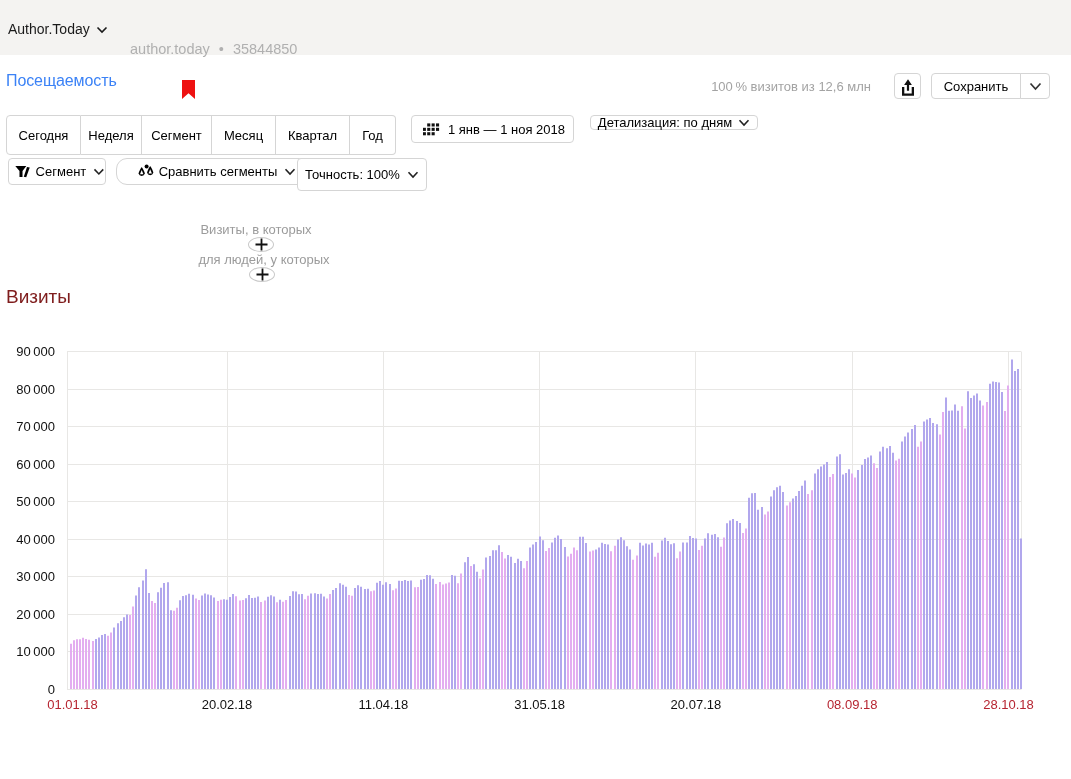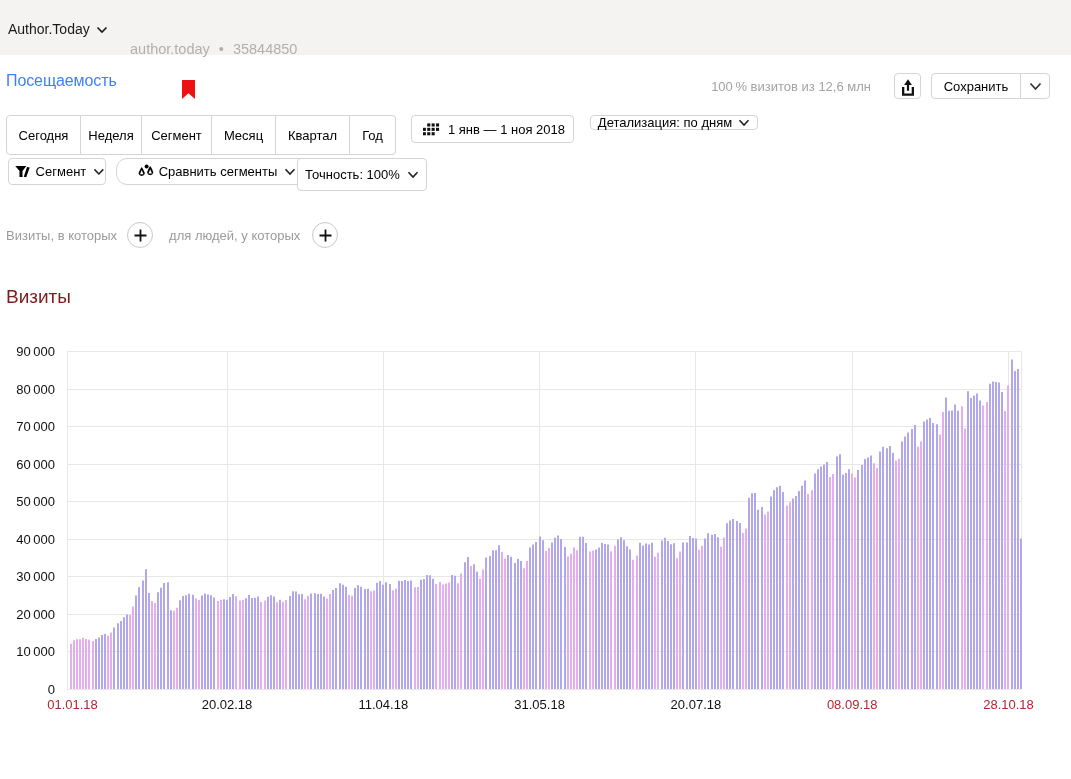--- a/index.html
+++ b/index.html
@@ -22,21 +22,21 @@
   display:flex; align-items:center; justify-content:center; }
 .seg:first-child { border-left:1px solid #d5d5d5; border-radius:4px 0 0 4px; }
 .seg:last-child { border-radius:0 4px 4px 0; }
 #datebtn { left:411px; top:115px; width:163px; height:28px; }
 #detailbtn { left:590px; top:115px; width:168px; height:15px; }
 #segbtn { left:8px; top:158px; width:98px; height:27px; padding-left:6px; }
 #cmpbtn { left:116px; top:158px; width:202px; height:27px;border-radius:11px; }
 #precbtn { left:297px; top:158px; width:130px; height:33px; }
 .chev { display:inline-block; }
 #filters { position:absolute; left:6px; top:222px; width:500px; height:26px;
-  font-size:13px; color:#9b9b9b; display:flex; align-items:center; }
+  font-size:13px; color:#9b9b9b; display:flex; align-items:center;flex-direction:column; }
 .pluscirc { width:26px; height:26px; border:1px solid #c9c9c9; border-radius:50%;
   display:inline-flex; align-items:center; justify-content:center; }
 #visits-h { position:absolute; left:6px; top:286px; font-size:19px; color:#7f1d1d; }
 #chart { position:absolute; left:0; top:330px; }
 </style>
 </head>
 <body>
 <div id="topbar"></div>
 <div id="counter">Author.Today<span class="chev"><svg width="12" height="8" viewBox="0 0 12 8">
         <path d="M1.5 1.5 L6 6 L10.5 1.5" fill="none" stroke="#1a1a1a" stroke-width="1.6"></path>

